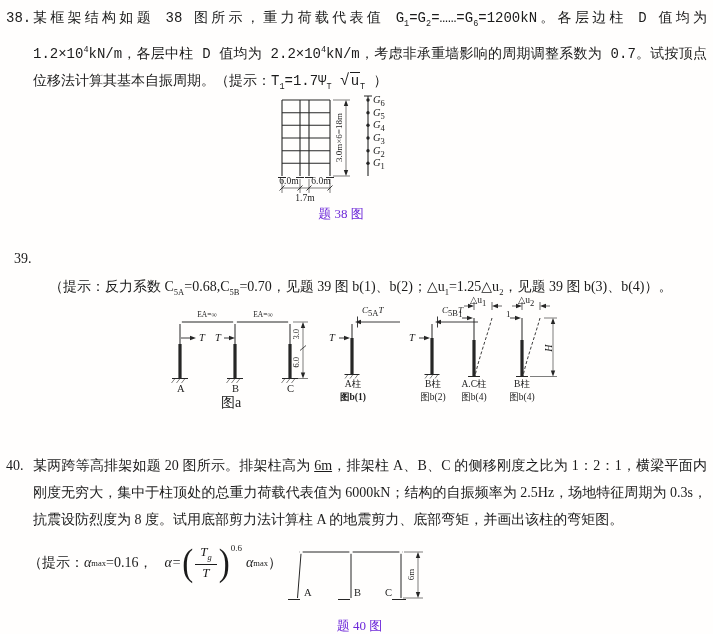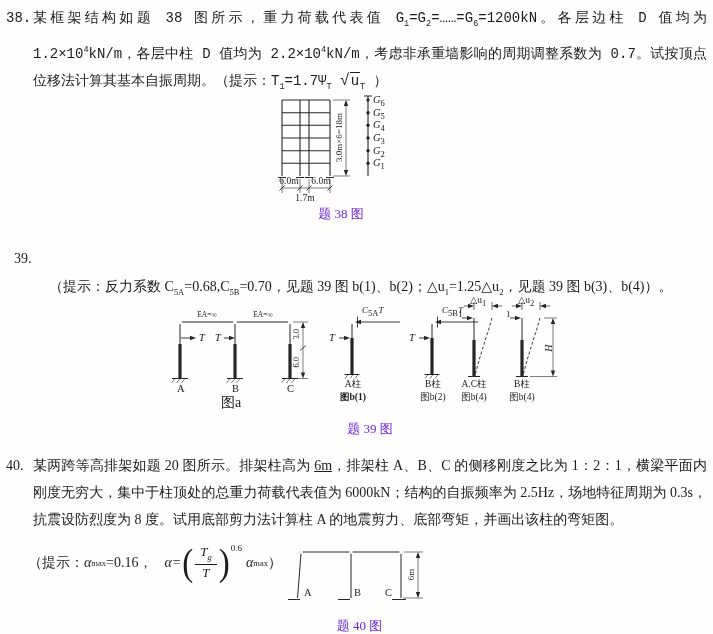--- a/index.html
+++ b/index.html
@@ -192,21 +192,20 @@
     <div class="lbl" style="left:314px;top:0px;"><span>△u</span><sub>1</sub></div>
     <div class="lbl" style="left:362px;top:0px;"><span>△u</span><sub>2</sub></div>
     <div class="lbl" style="left:302px;top:14px;font-size:9px;">1</div>
     <div class="lbl" style="left:350px;top:14px;font-size:9px;">1</div>
     <div class="lbl ctr" style="left:296px;top:84px;width:44px;">A.C柱</div>
     <div class="lbl ctr" style="left:297px;top:97px;width:42px;">图b(4)</div>
     <div class="lbl ctr" style="left:351px;top:84px;width:30px;">B柱</div>
     <div class="lbl ctr" style="left:345px;top:97px;width:42px;">图b(4)</div>
     <div class="lbl vrot it" style="left:381px;top:47px;width:24px;font-size:10px;">H</div>
   </div>
-  <div class="cap" style="left:300px;top:420px;width:140px;">题 39 图</div>
 
   <div class="prob" style="left:6px;top:452px;width:701px;">
     <span class="pnum">40.</span>
     <span><span>某两跨等高排架如题 20 图所示。排架柱高为 </span><span class="ul">6m</span><span>，排架柱 A、B、C 的侧移刚度之比为 1：2：1，横梁平面内刚度无穷大，集中于柱顶处的总重力荷载代表值为 6000kN；结构的自振频率为 2.5Hz，场地特征周期为 0.3s，抗震设防烈度为 8 度。试用底部剪力法计算柱 A 的地震剪力、底部弯矩，并画出该柱的弯矩图。</span></span>
   </div>
 
   <div class="formula" style="left:28px;top:540px;height:46px;">
     <span>（提示：</span>
     <span class="fit">α</span>
       <sub>max</sub>

